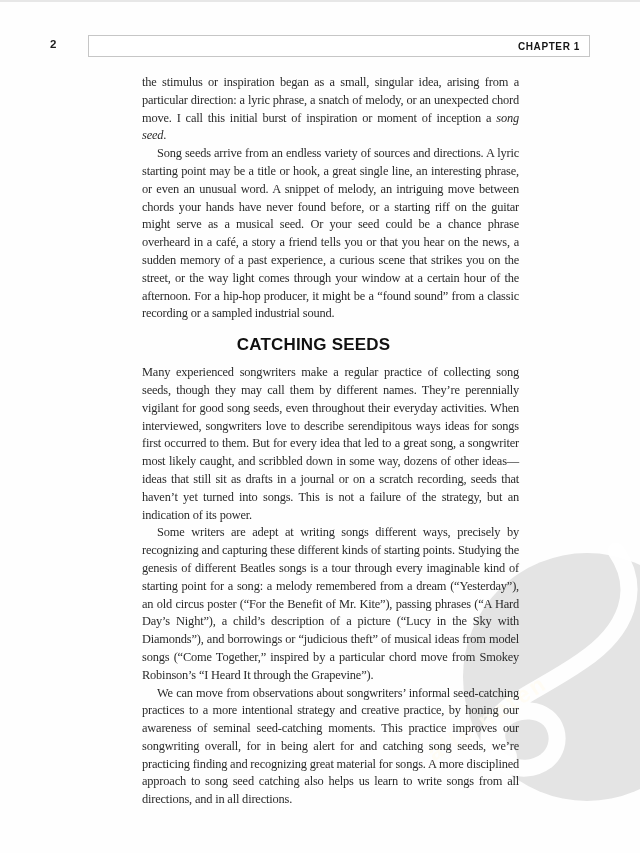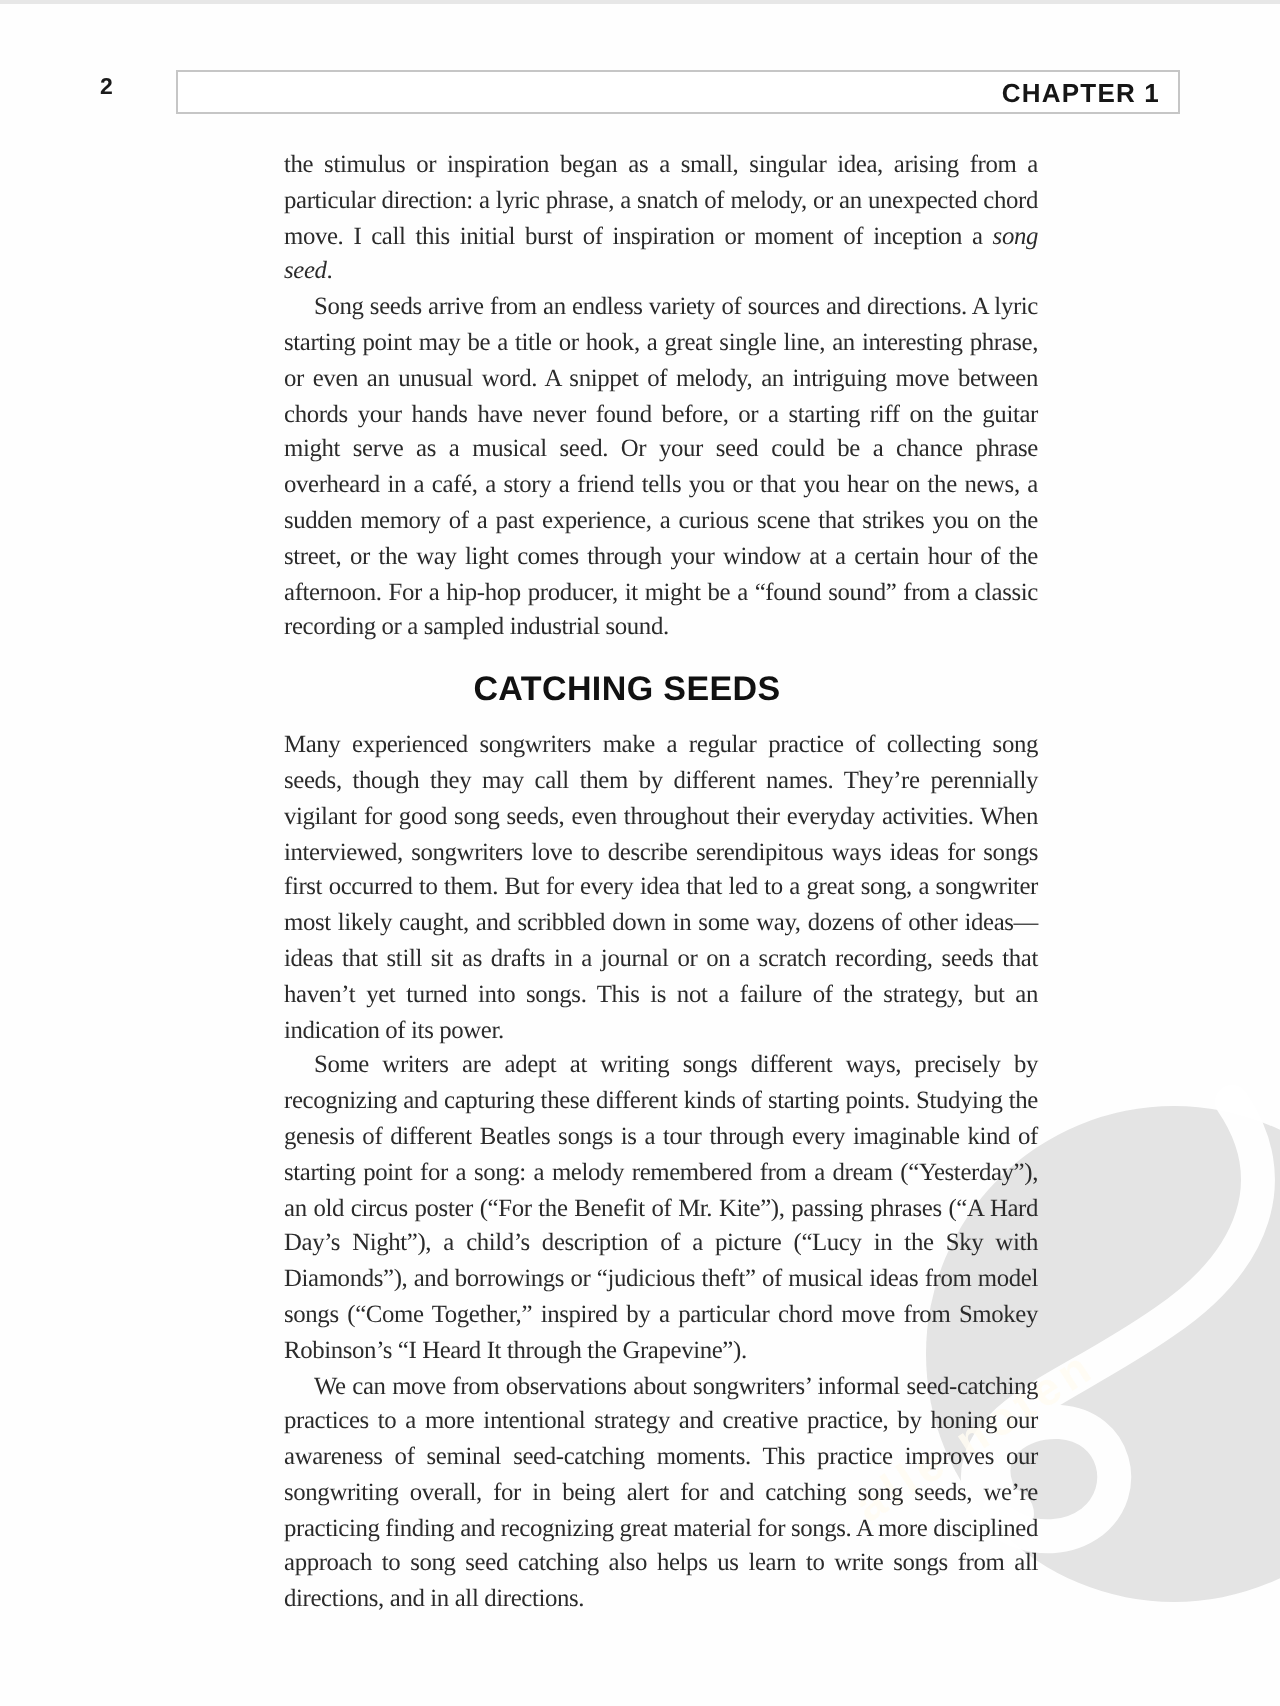--- a/index.html
+++ b/index.html
@@ -16,21 +16,21 @@
     font-family:"Liberation Sans","DejaVu Sans",sans-serif;
     font-weight:bold;font-size:11.5px;color:#1b1b1b;z-index:2;
   }
   .chapter-box{
     position:absolute;left:88px;top:35px;width:500px;height:20px;
     border:1px solid #c6c6c6;background:#ffffff;z-index:2;
     display:flex;align-items:center;justify-content:flex-end;
   }
   .chapter-label{
     font-family:"Liberation Sans","DejaVu Sans",sans-serif;
-    font-weight:bold;font-size:13px;letter-spacing:0.6px;color:#161616;
+    font-weight:bold;font-size:10px;letter-spacing:0.6px;color:#161616;
     padding-right:9px;
   }
 
   
   .content{
     position:absolute;left:142px;top:74px;width:377px;z-index:1;
     font-size:12.4px;line-height:17.8px;color:#2b2b2b;
     text-align:justify;letter-spacing:-0.18px;
   }
   .content p{margin:0;text-indent:15px;}

